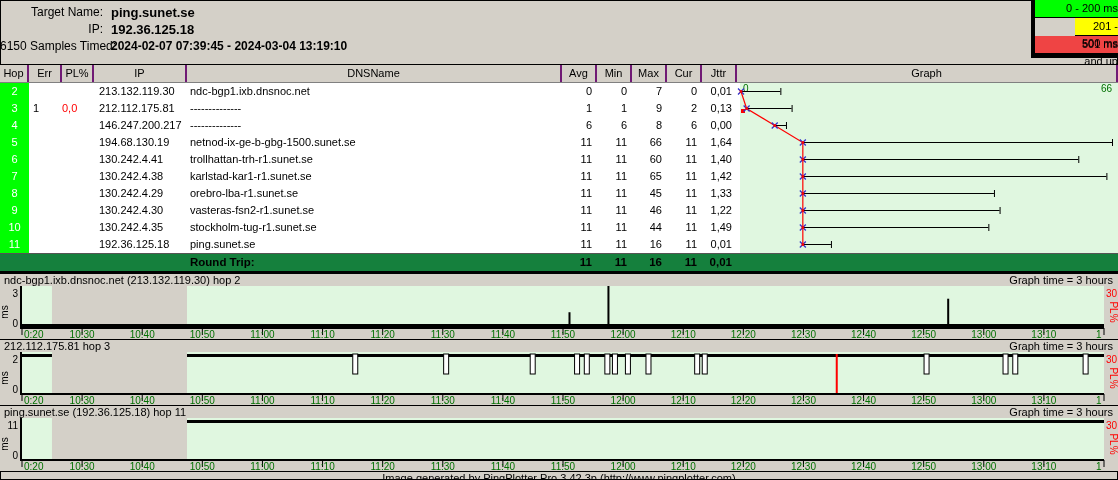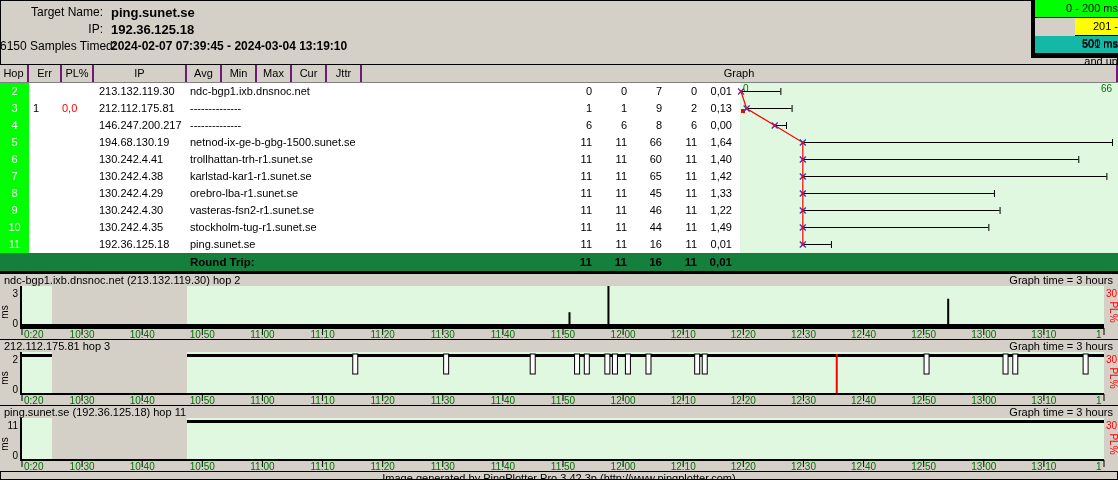--- a/index.html
+++ b/index.html
@@ -54,31 +54,32 @@
       <span class="hlabel">IP:</span>
       <span class="hval">192.36.125.18</span>
     </div>
     <div class="hline">
       <span class="hlabel">6150 Samples Timed:</span>
       <span class="hval plain">2024-02-07 07:39:45 - 2024-03-04 13:19:10</span>
     </div>
     <div id="legend">
         <div class="leg-item" style="background: rgb(0, 255, 0);">0 - 200 ms</div>
         <div class="leg-item" style="background: rgb(255, 255, 0); margin-left: 40px;">201 - 500 ms</div>
-        <div class="leg-item" style="background: #14b8a6; padding-left: 40px;">501 ms and up</div>
+        <div class="leg-item" style="background: #ef4444; padding-left: 40px;">501 ms and up</div>
         <div class="leg-end"></div>
       </div>
   </div>
 
   <div id="tbl">
     <div class="thead" id="thead">
         <div class="th c-hop">Hop</div>
         <div class="th c-err">Err</div>
         <div class="th c-pl">PL%</div>
         <div class="th c-ip">IP</div>
+        <div class="th c-dns">DNSName</div>
         <div class="th c-num">Avg</div>
         <div class="th c-num">Min</div>
         <div class="th c-num">Max</div>
         <div class="th c-num">Cur</div>
         <div class="th c-num">Jttr</div>
         <div class="th c-graph">Graph</div>
       </div>
     <div id="rows">
         <div class="tr">
           <div class="td c-hop hop-cell">2</div>

